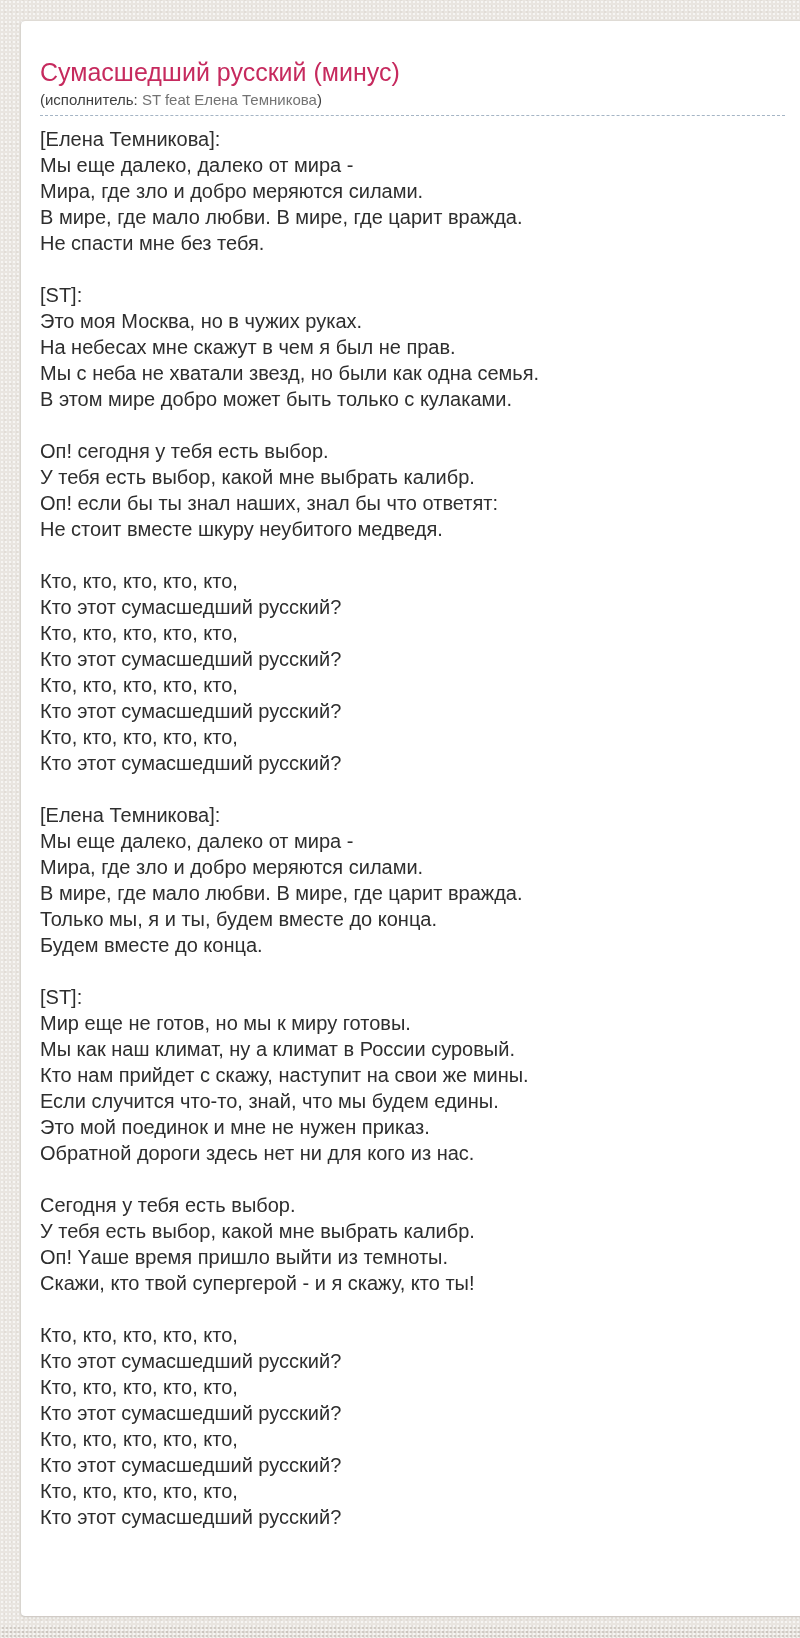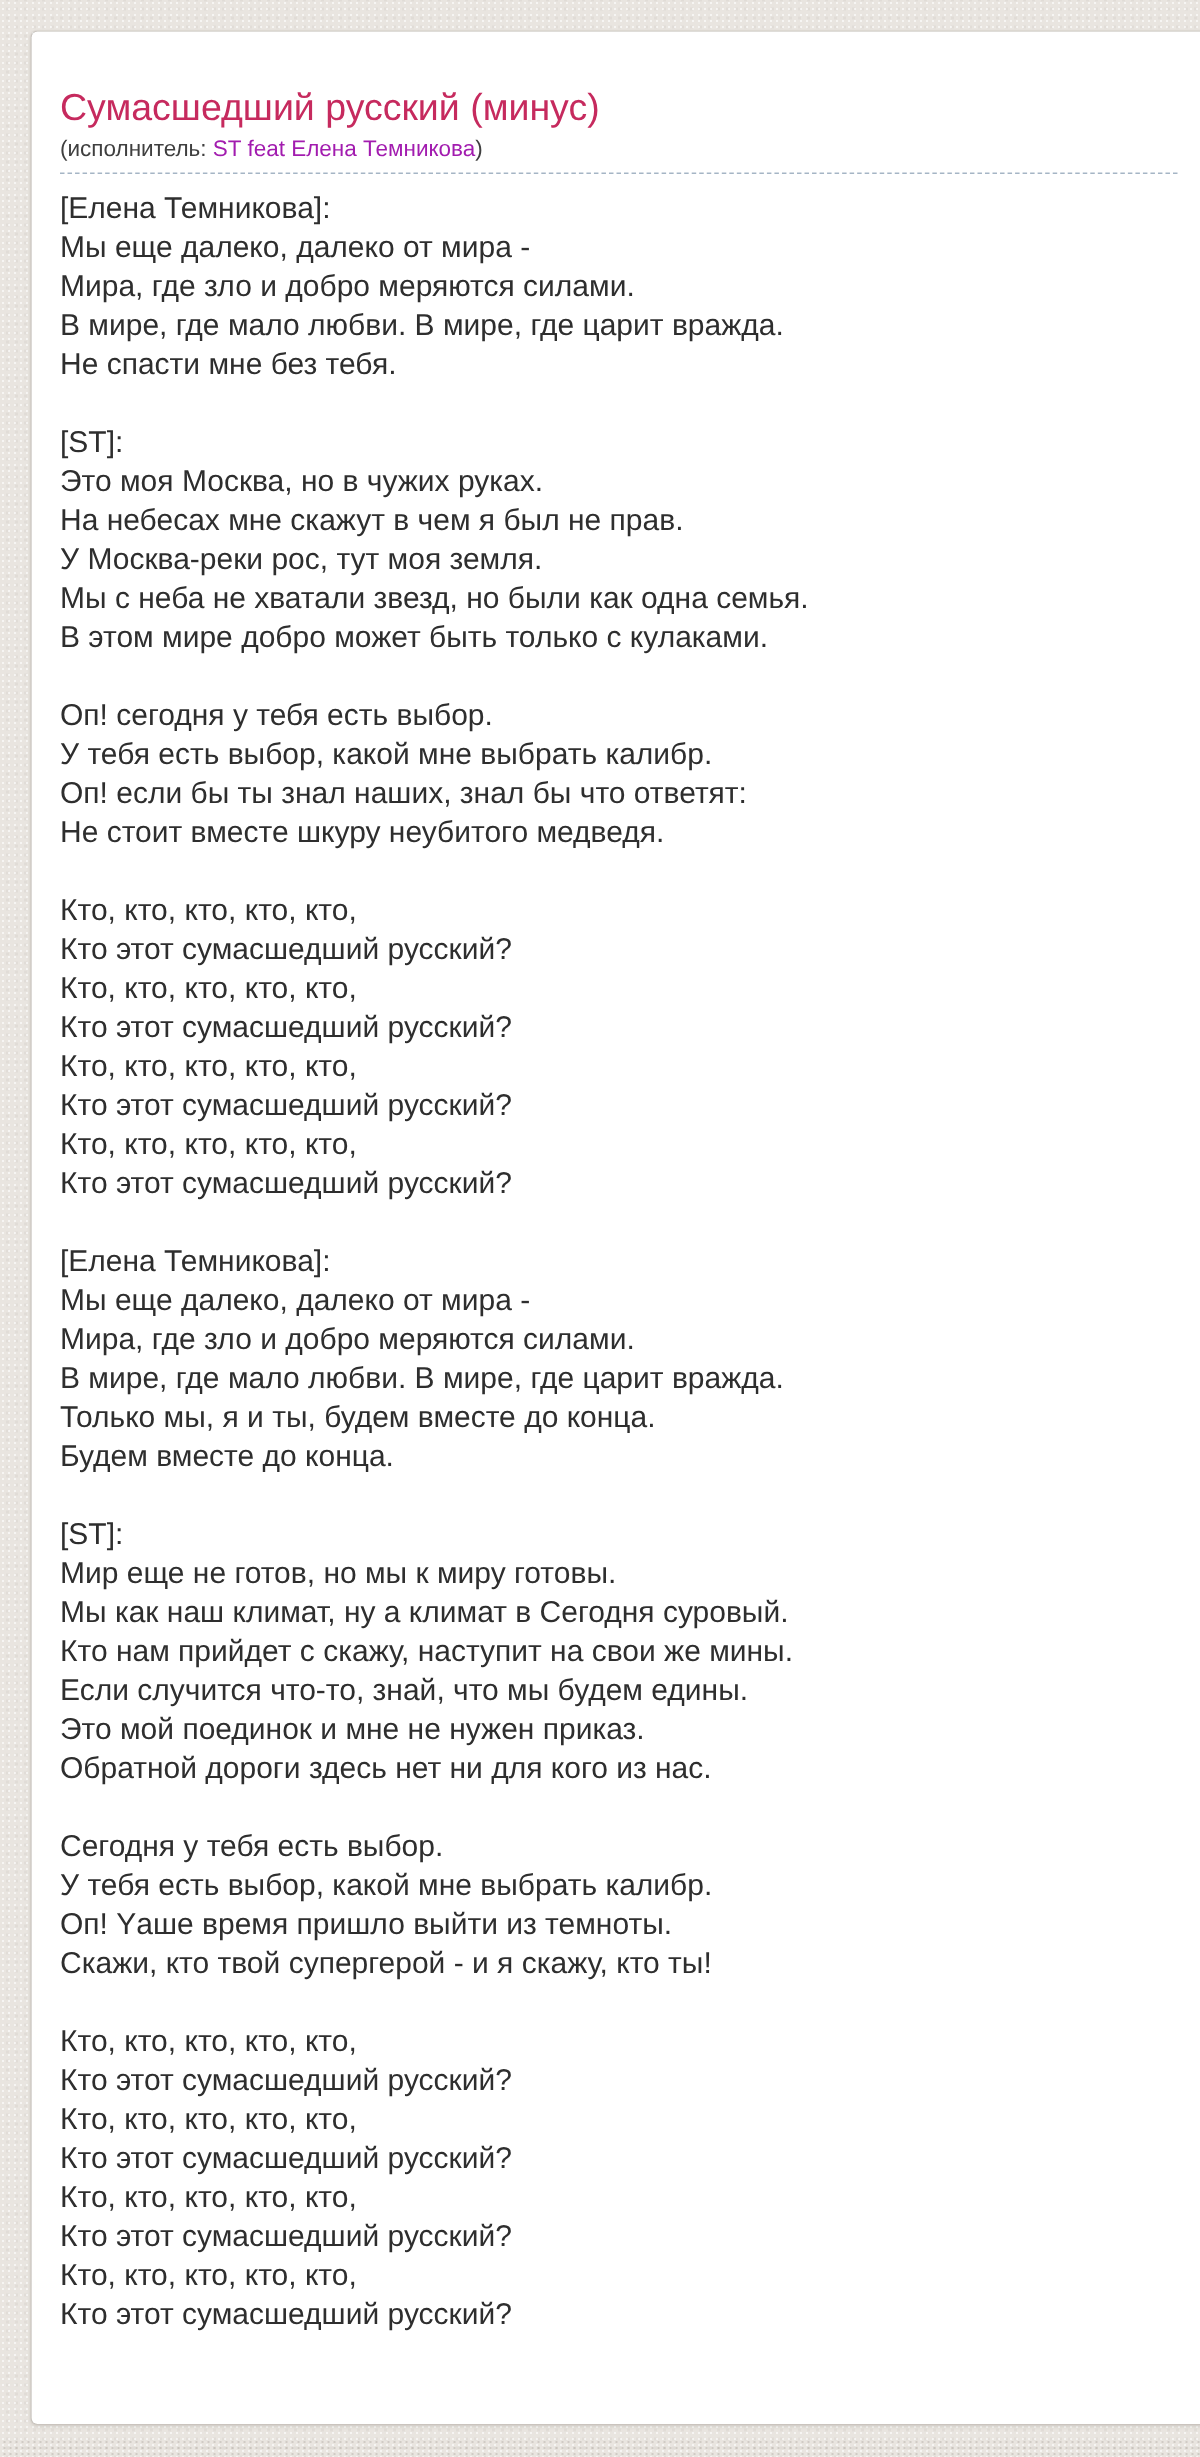--- a/index.html
+++ b/index.html
@@ -38,21 +38,21 @@
     line-height: 30px;
     color: #c62a5e;
   }
   .subtitle {
     font-size: 15px;
     line-height: 20px;
     color: #3f3f3f;
     padding-bottom: 5px;
   }
   .artist-link {
-    color: #a21caf;
+    color: #737373;
     text-decoration: none;
     cursor: pointer;
   }
   .separator {
     border-bottom: 1px dashed #a5b5c5;
     height: 0;
     margin: 0 0 10px 0;
   }
   .lyrics {
     font-size: 20px;
@@ -91,21 +91,20 @@
         <div class="line">[Елена Темникова]:</div>
         <div class="line">Мы еще далеко, далеко от мира -</div>
         <div class="line">Мира, где зло и добро меряются силами.</div>
         <div class="line">В мире, где мало любви. В мире, где царит вражда.</div>
         <div class="line">Не спасти мне без тебя.</div>
       </div>
       <div class="stanza">
         <div class="line">[ST]:</div>
         <div class="line">Это моя Москва, но в чужих руках.</div>
         <div class="line">На небесах мне скажут в чем я был не прав.</div>
-        <div class="line">У Москва-реки рос, тут моя земля.</div>
         <div class="line">Мы с неба не хватали звезд, но были как одна семья.</div>
         <div class="line">В этом мире добро может быть только с кулаками.</div>
       </div>
       <div class="stanza">
         <div class="line">Оп! сегодня у тебя есть выбор.</div>
         <div class="line">У тебя есть выбор, какой мне выбрать калибр.</div>
         <div class="line">Оп! если бы ты знал наших, знал бы что ответят:</div>
         <div class="line">Не стоит вместе шкуру неубитого медведя.</div>
       </div>
       <div class="stanza">
@@ -122,21 +121,21 @@
         <div class="line">[Елена Темникова]:</div>
         <div class="line">Мы еще далеко, далеко от мира -</div>
         <div class="line">Мира, где зло и добро меряются силами.</div>
         <div class="line">В мире, где мало любви. В мире, где царит вражда.</div>
         <div class="line">Только мы, я и ты, будем вместе до конца.</div>
         <div class="line">Будем вместе до конца.</div>
       </div>
       <div class="stanza">
         <div class="line">[ST]:</div>
         <div class="line">Мир еще не готов, но мы к миру готовы.</div>
-        <div class="line">Мы как наш климат, ну а климат в Сегодня суровый.</div>
+        <div class="line">Мы как наш климат, ну а климат в России суровый.</div>
         <div class="line">Кто нам прийдет с скажу, наступит на свои же мины.</div>
         <div class="line">Если случится что-то, знай, что мы будем едины.</div>
         <div class="line">Это мой поединок и мне не нужен приказ.</div>
         <div class="line">Обратной дороги здесь нет ни для кого из нас.</div>
       </div>
       <div class="stanza">
         <div class="line">Сегодня у тебя есть выбор.</div>
         <div class="line">У тебя есть выбор, какой мне выбрать калибр.</div>
         <div class="line">Оп! Yаше время пришло выйти из темноты.</div>
         <div class="line">Скажи, кто твой супергерой - и я скажу, кто ты!</div>

